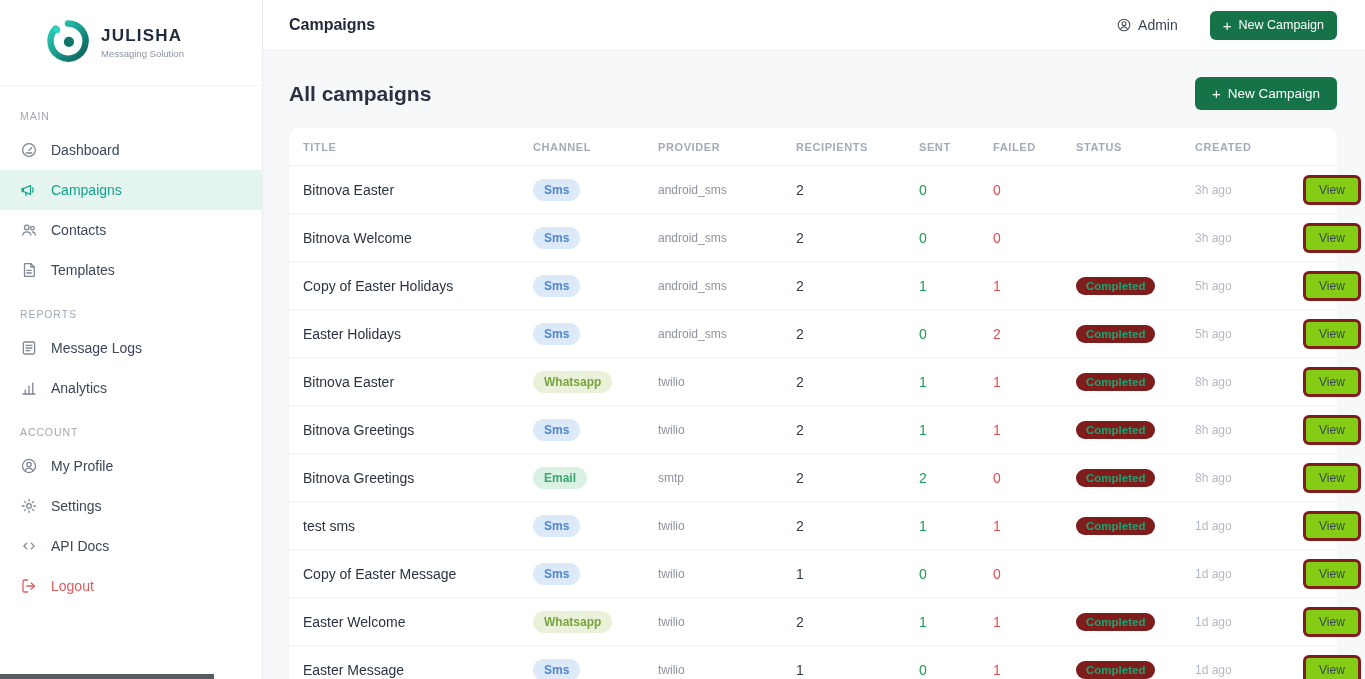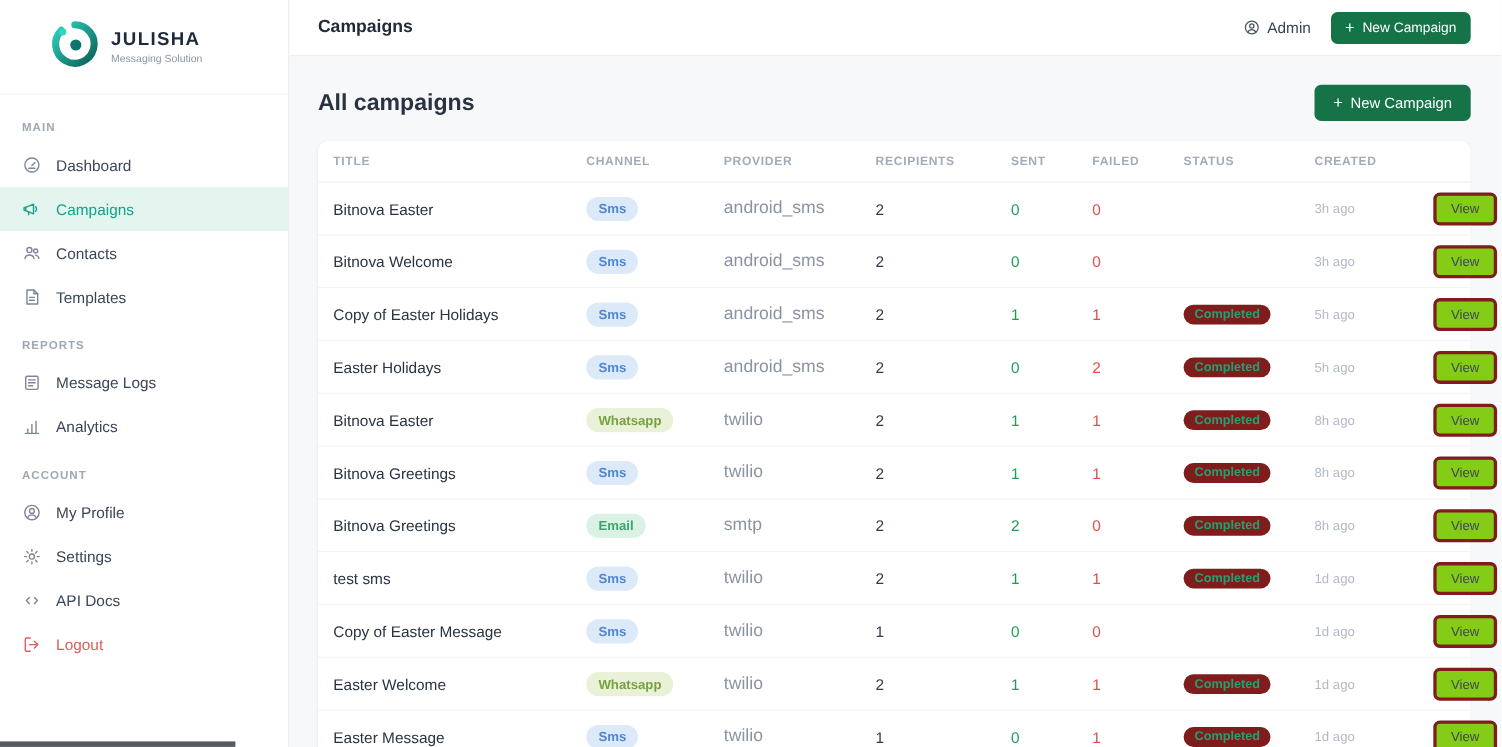--- a/index.html
+++ b/index.html
@@ -5,38 +5,38 @@
   * { margin:0; padding:0; box-sizing:border-box; }
   html,body { width:1365px; height:679px; overflow:hidden; }
   body { font-family:"Liberation Sans", sans-serif; background:#f7f8fa; }
   .app { display:flex; height:100%; }
 
   
   .sidebar { width:263px; background:#fff; border-right:1px solid #e9ebee; position:relative; flex-shrink:0; }
   .logo-area { height:86px; display:flex; align-items:center; gap:9px; padding-left:44px; border-bottom:1px solid #f2f3f5; }
   .brand-name { font-size:17px; font-weight:800; letter-spacing:1.2px; color:#1e2b3c; }
   .brand-tagline { font-size:9.5px; color:#8a94a3; text-align:right; margin-top:2px; }
-  .section-label { padding:18px 20px 8px; font-size:10.5px; letter-spacing:.9px; color:#a0a8b3; font-weight:700; }
+  .section-label { padding:18px 20px 8px; font-size:10.5px; letter-spacing:.9px; color:#a0a8b3; font-weight:400; }
   #sidebar-nav { padding-top:6px; }
   .nav-item { display:flex; align-items:center; gap:13px; height:40px; padding:0 20px; font-size:14px; color:#3c4657; cursor:pointer; }
   .nav-item .icon { color:#7d8795; display:flex; }
   .nav-item.active { background:#e4f4ef; color:#13a38b; }
   .nav-item.active .icon { color:#13a38b; }
   .nav-item.danger { color:#e05b5b; }
   .nav-item.danger .icon { color:#e05b5b; }
   .scroll-strip { position:absolute; left:0; bottom:0; width:214px; height:5px; background:#565a61; }
 
   .icon svg { width:18px; height:18px; fill:none; stroke:currentColor; stroke-width:1.7; stroke-linecap:round; stroke-linejoin:round; display:block; }
   .icon.small svg { width:16px; height:16px; }
 
   
   .content { flex:1; display:flex; flex-direction:column; min-width:0; }
   .topbar { height:51px; background:#fff; border-bottom:1px solid #eceef1; display:flex; align-items:center; padding:0 28px 0 26px; flex-shrink:0; }
   .page-title { font-size:16px; font-weight:700; color:#22293a; }
-  .topbar-right { margin-left:auto; display:flex; gap:18px; }
+  .topbar-right { margin-left:auto; display:flex; gap:32px; }
   .user-chip { display:flex; align-items:center; gap:6px; font-size:14px; color:#3a4352; cursor:pointer; }
   .user-chip .icon { color:#4b5563; }
   .btn-green { background:#157347; color:#fff; border:none; border-radius:6px; display:inline-flex; align-items:center; gap:7px; cursor:pointer; font-family:inherit; }
   .btn-green .plus { font-size:15px; line-height:1; font-weight:400; }
   .btn-green.small { padding:7px 13px; font-size:12.5px; font-weight:500; }
   .btn-green.large { padding:9px 17px; font-size:13.5px; font-weight:500; }
 
   
   .main { padding:26px 28px 0 26px; flex:1; overflow:hidden; }
   .main-head { display:flex; align-items:center; justify-content:space-between; margin-bottom:18px; }
@@ -45,21 +45,21 @@
   .table-card { background:#fff; border-radius:10px 10px 0 0; box-shadow:0 1px 2px rgba(16,24,40,.05); min-height:580px; }
   .trow { display:grid; grid-template-columns:230px 125px 138px 123px 74px 83px 119px 108px 1fr; align-items:center; padding-left:14px; }
   .trow.thead { height:38px; border-bottom:1px solid #eef0f3; }
   .trow.body-row { height:48px; border-bottom:1px solid #f1f3f5; }
   .th { font-size:11px; color:#a4abb8; font-weight:700; letter-spacing:.6px; }
   .td-title { font-size:14px; color:#2a3342; font-weight:500; }
   .badge { display:inline-block; padding:4px 11px; border-radius:12px; font-size:12px; font-weight:600; }
   .badge.sms { background:#dce9f9; color:#4f86d2; }
   .badge.whatsapp { background:#e9f2d9; color:#79a23f; }
   .badge.email { background:#d9f2e4; color:#3da56b; }
-  .td-provider { font-size:16px; color:#8b93a1; }
+  .td-provider { font-size:12px; color:#8b93a1; }
   .td-num { font-size:14px; color:#333b49; }
   .td-sent { color:#1d9e57; }
   .td-failed { color:#e04f4f; }
   .status-badge { display:inline-block; background:#7f1d1d; color:#21a171; padding:3px 10px; border-radius:10px; font-size:11.5px; font-weight:700; }
   .td-created { font-size:12px; color:#b2b9c4; }
   .view-btn { background:#84cc16; border:3px solid #7f1d1d; border-radius:6px; padding:5px 13px; font-size:12px; color:#3f4755; cursor:pointer; font-family:inherit; }
 </style>
 </head>
 <body>
 

